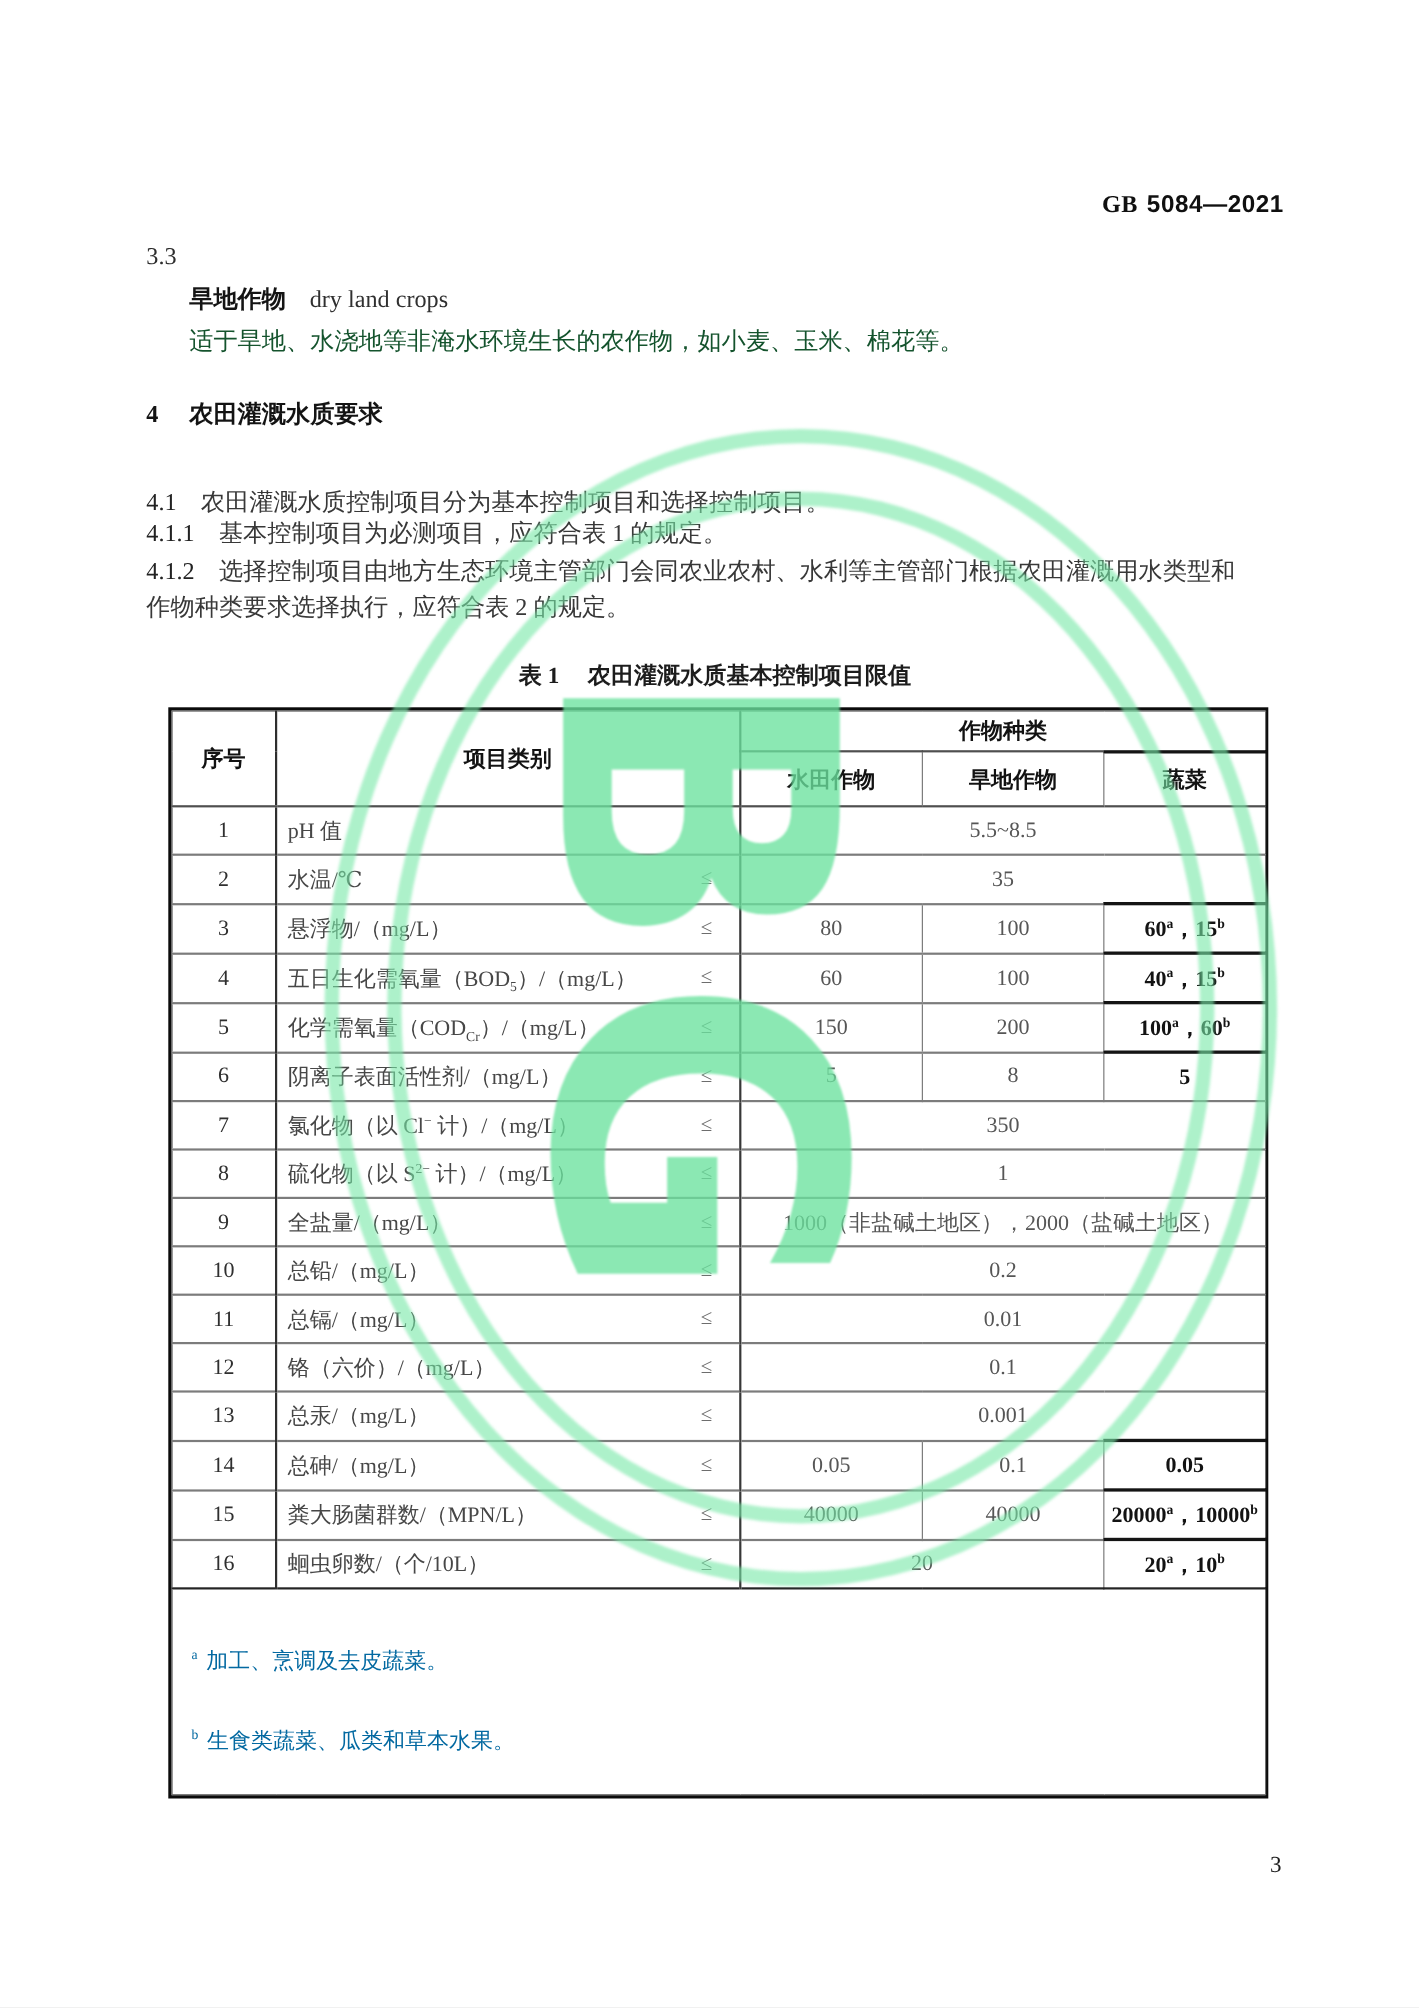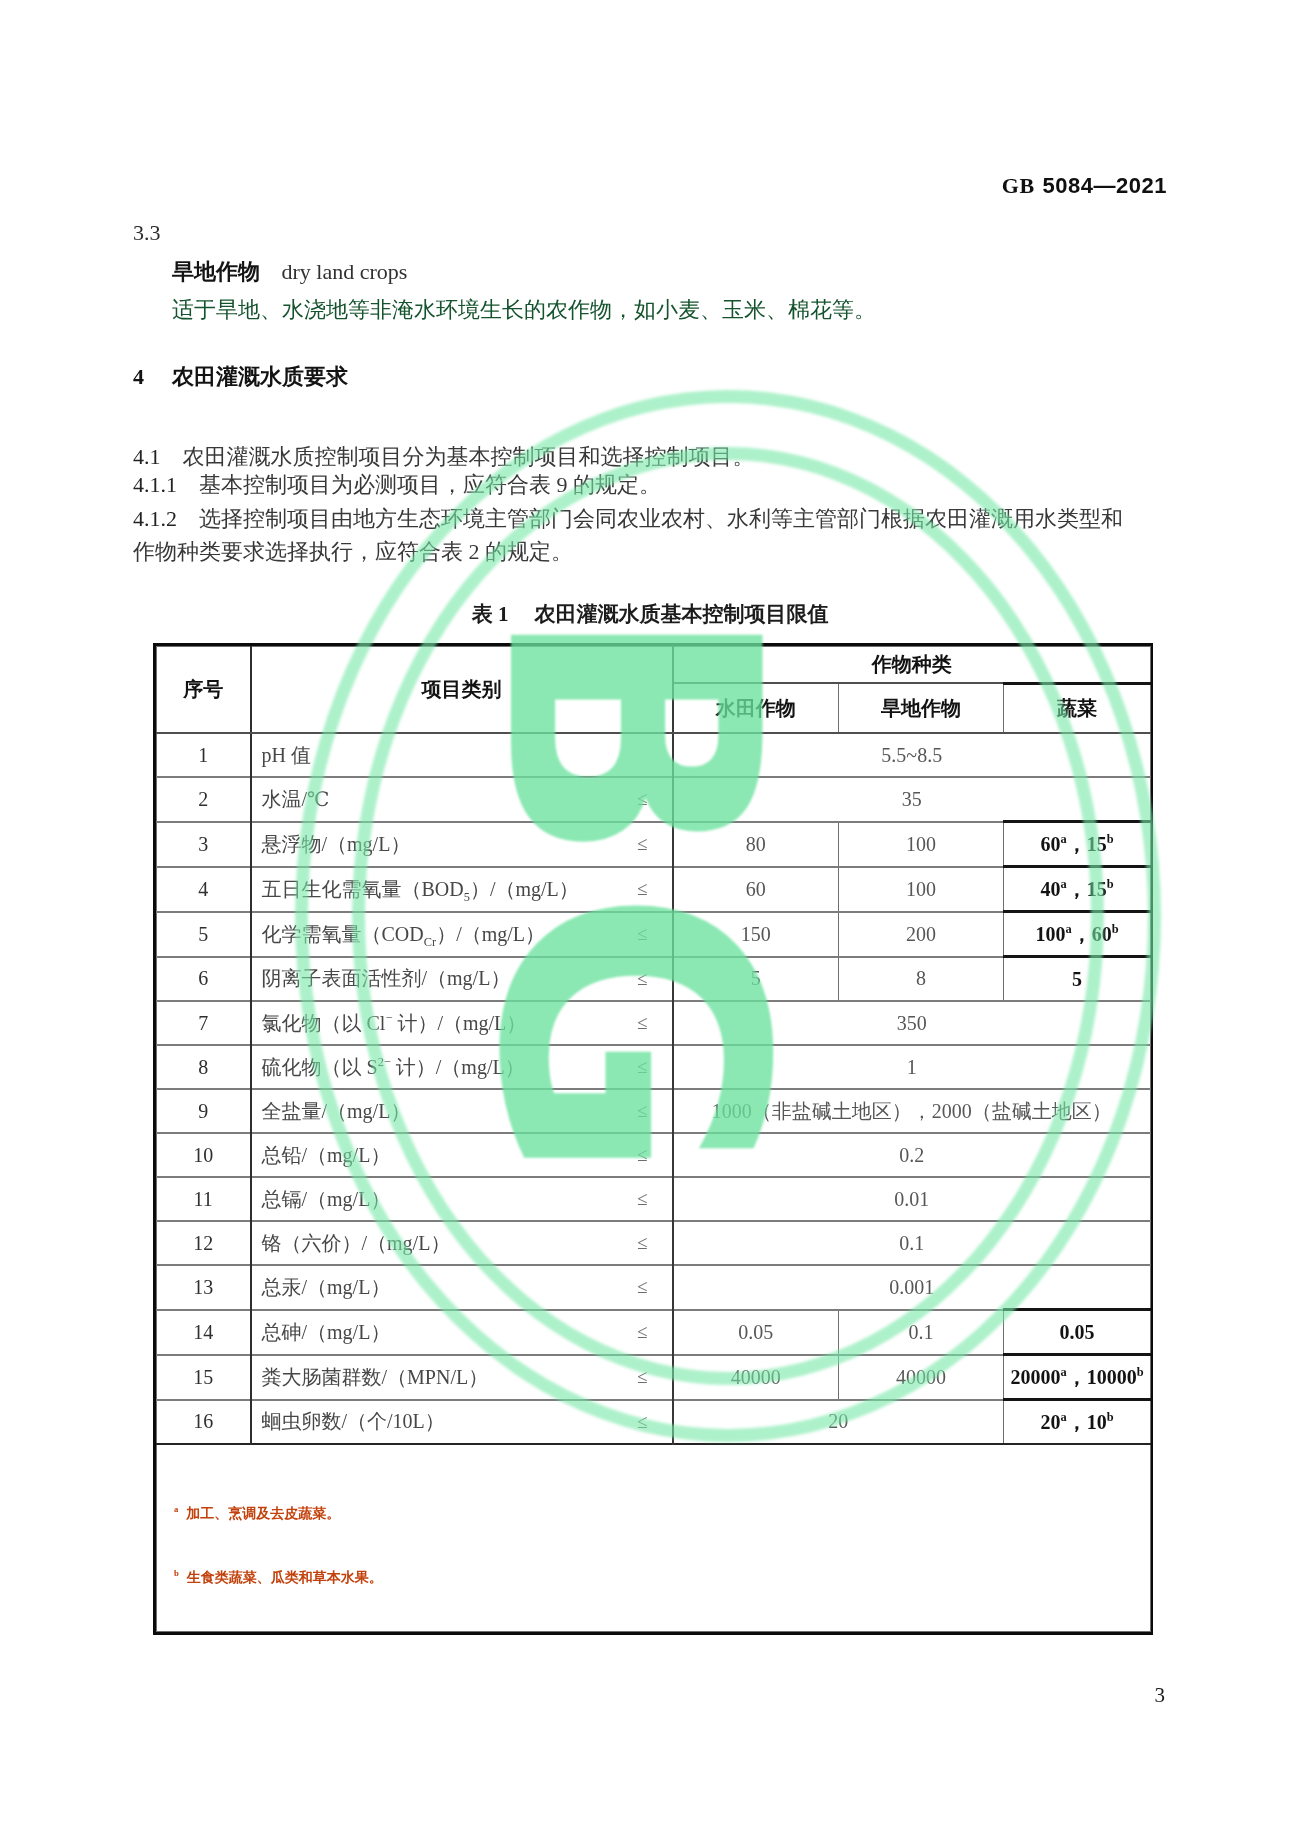--- a/index.html
+++ b/index.html
@@ -70,22 +70,22 @@
     position:absolute;right:24px;top:50%;transform:translateY(-50%);
     color:#6d6d6d;font-size:19px;
   }
   .limits td.c-val{text-align:center;border-radius:21px;}
   .limits td.veg{color:#131313;font-weight:600;border-top:3px solid #141414;margin-left:36px;}
   .limits tbody tr:first-child td{border-top:2.5px solid #454545;}
   .limits sup{font-size:0.62em;vertical-align:super;line-height:0;}
   .limits sub{font-size:0.62em;vertical-align:sub;line-height:0;}
   .limits td.fnote-cell{
     border-top:2.5px solid #242424;
-    text-align:left;color:#c2410c;height:168px;
-    padding:8px 0 10px 17px;font-size:14px;font-weight:bold;
+    text-align:left;color:#0369a1;height:168px;
+    padding:8px 0 10px 17px;font-size:20px;
   }
   .fnote{margin-top:18px;white-space:nowrap;}
   .fnote + .fnote{margin-top:46px;}
   .fnote sup{font-size:0.62em;margin-right:8px;}
   
   .page-num{position:absolute;top:1683px;right:125px;font-size:21px;color:#1d1d1d;}
   
   .wm{position:absolute;inset:0;pointer-events:none;z-index:6;}
   .wm-ring{
     position:absolute;border-radius:50%;
@@ -123,21 +123,21 @@
 
   <div class="tline h4-line">
     <span class="clause-no">4</span><span>农田灌溉水质要求</span>
   </div>
 
   <div class="tline p41-line">
     <span class="clause-no">4.1</span><span>农田灌溉水质控制项目分为基本控制项目和选择控制项目。</span>
   </div>
 
   <div class="tline p411-line">
-    <span class="clause-no">4.1.1</span><span>基本控制项目为必测项目，应符合表 9 的规定。</span>
+    <span class="clause-no">4.1.1</span><span>基本控制项目为必测项目，应符合表 1 的规定。</span>
   </div>
 
   <div class="p412-para">
     <span class="clause-no">4.1.2</span><span>选择控制项目由地方生态环境主管部门会同农业农村、水利等主管部门根据农田灌溉用水类型和</span><br>
     <span>作物种类要求选择执行，应符合表 2 的规定。</span>
   </div>
 
   <div class="caption">
     <span class="cap-label">表 1</span><span>农田灌溉水质基本控制项目限值</span>
   </div>

